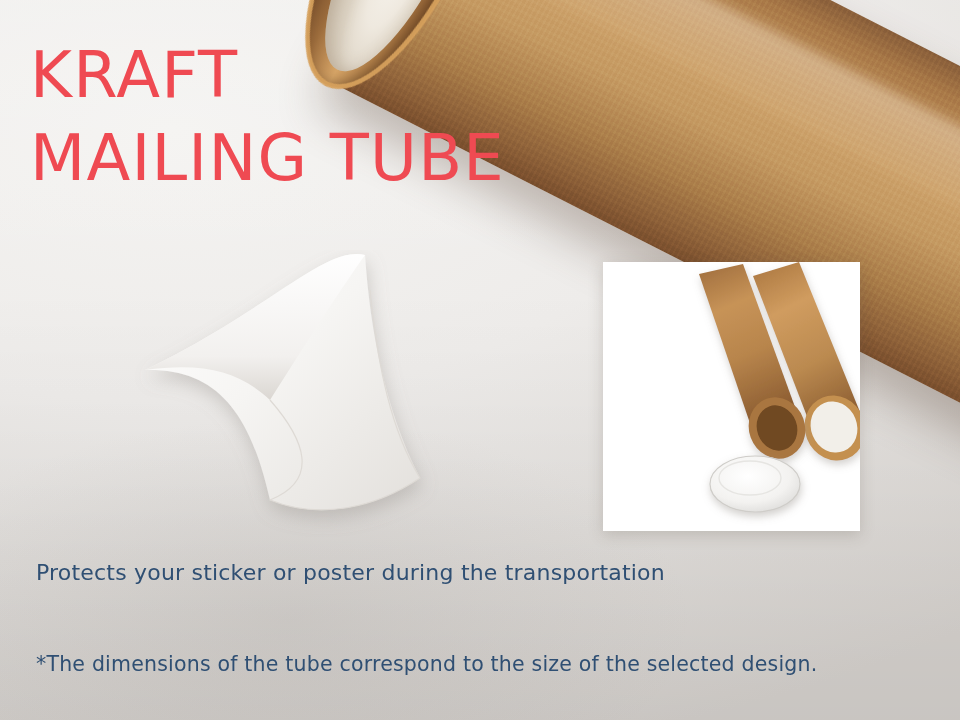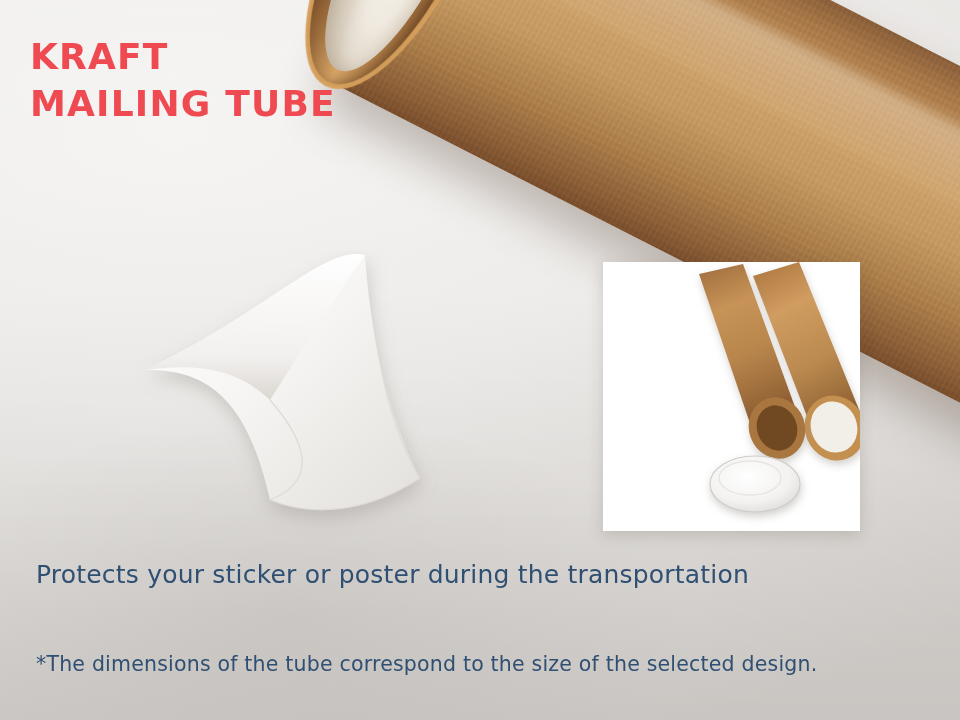--- a/index.html
+++ b/index.html
@@ -134,32 +134,32 @@
     overflow: hidden;
   }
 
   
   .headline {
     position: absolute;
     left: 30px;
     top: 34px;
     color: #ef4a52;
     font-family: "DejaVu Sans", sans-serif;
-    font-weight: 700;
-    font-size: 36px;
+    font-weight: 400;
+    font-size: 64px;
     line-height: 1.30;
     letter-spacing: 1.2px;
     white-space: pre-line;
   }
   .body-lines {
     position: absolute;
     left: 36px;
     top: 556px;
     color: #2f4f73;
-    font-size: 25px;
+    font-size: 22px;
     line-height: 1.52;
     letter-spacing: 0.2px;
   }
   .footnote {
     position: absolute;
     left: 36px;
     top: 652px;
     color: #2f4f73;
     font-size: 20.5px;
     letter-spacing: 0.2px;

